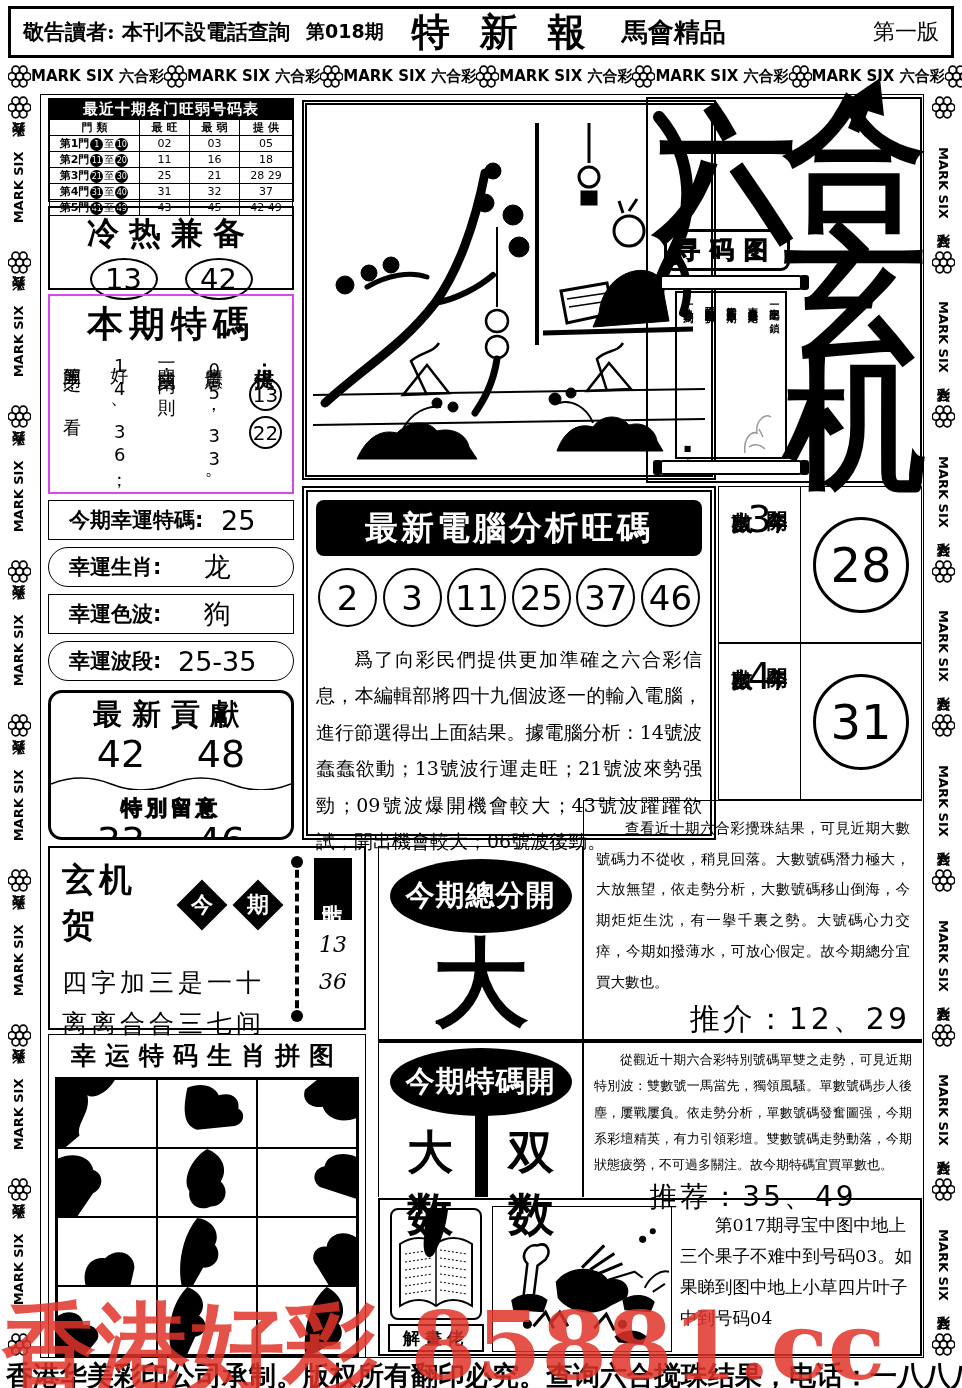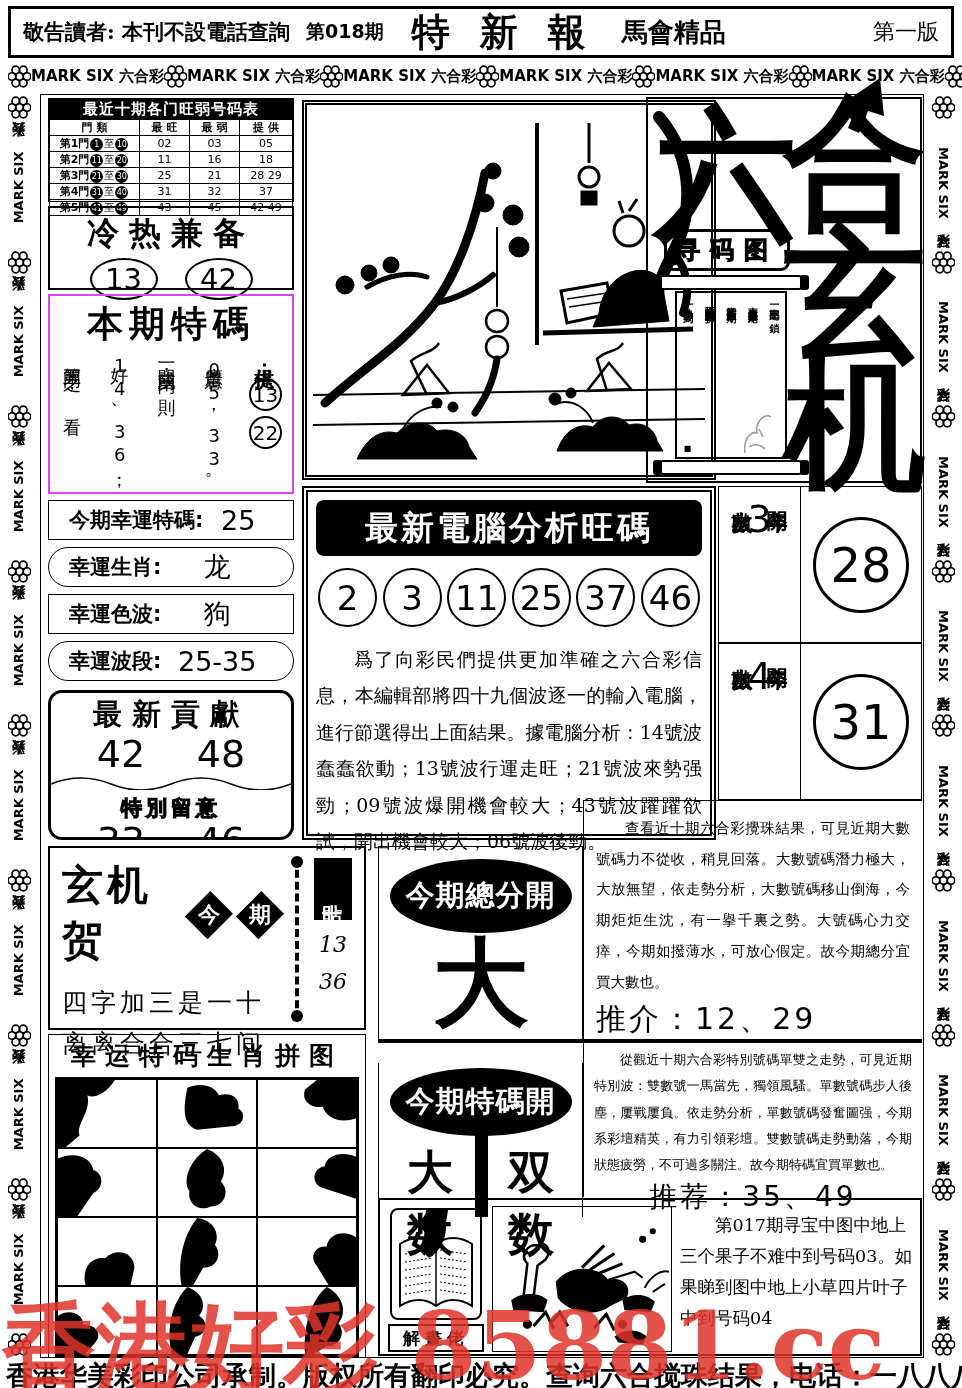--- a/index.html
+++ b/index.html
@@ -79,21 +79,21 @@
   #contrib-title { font-size:29px; font-weight:900; letter-spacing:10px; margin-top:2px; }
   .contrib-nums { display:flex; justify-content:space-around; font-size:38px; line-height:1.05; padding:0 20px; }
   #contrib-note { font-size:21px; font-weight:900; letter-spacing:4px;
     -webkit-text-stroke:1.1px #000; color:#fff; }
 
   
   #mystery-box { left:48px; top:846px; width:318px; height:184px; border:2px solid #000;
     display:flex; padding:10px 8px 8px 12px; }
   #mystery-main { flex:1; }
   #mystery-title-row { display:flex; align-items:center; gap:10px; }
-  #mystery-title { font-size:41px; font-weight:900; letter-spacing:4px; }
+  #mystery-title { font-size:33px; font-weight:900; letter-spacing:4px; }
   .diamond { width:36px; height:36px; background:#000; transform:rotate(45deg); margin:4px 8px 0 2px;
     display:flex; align-items:center; justify-content:center; }
   .diamond span { transform:rotate(-45deg); color:#fff; font-size:22px; font-weight:bold; }
   .verse { font-size:25px; letter-spacing:4px; line-height:1.55; margin-top:16px; white-space:nowrap; }
   #dash-col { width:26px; position:relative; display:flex; justify-content:center; }
   #dash-line { border-left:4px dashed #000; height:100%; }
   #dash-col:before,#dash-col:after { content:""; position:absolute; left:50%; transform:translateX(-50%);
     width:12px; height:12px; border-radius:50%; background:#000; }
   #dash-col:before { top:-2px; } #dash-col:after { bottom:-2px; }
   #tip-col { width:46px; display:flex; flex-direction:column; align-items:center; }
@@ -157,34 +157,34 @@
   .big-circle { width:96px; height:96px; border:3px solid #000; border-radius:50%;
     display:flex; align-items:center; justify-content:center; font-size:48px; }
 
   
   #roar-box { left:583px; top:800px; width:339px; height:240px; border-left:1.5px solid #000;
     border-top:1.5px solid #000; padding:6px 12px 0; }
   #roar-title { font-size:27px; font-weight:bold; letter-spacing:22px; text-align:center;
     font-family:"DejaVu Serif",serif; white-space:nowrap; }
   #roar-text { margin-top:6px; font-size:14.5px; line-height:2.12; text-align:justify;
     text-indent:2em; font-family:"DejaVu Serif",serif; }
-  #roar-reco { font-size:30px; text-align:left; letter-spacing:3px; margin-top:2px; }
+  #roar-reco { font-size:30px; text-align:right; letter-spacing:3px; margin-top:2px; }
 
   
   #total-open-box { left:378px; top:846px; width:205px; height:194px; border:1.5px solid #000; text-align:center; }
   .black-ellipse { margin:12px auto 0; width:182px; height:74px; background:#000; border-radius:50%;
     display:flex; align-items:center; justify-content:center; }
   .black-ellipse span { color:#fff; font-size:29px; font-weight:bold; letter-spacing:1px; white-space:nowrap; }
   #total-open-val { font-size:96px; line-height:1.05; font-weight:bold; font-family:"DejaVu Serif",serif; }
 
   #heavy-line { left:378px; top:1039px; width:544px; height:4px; background:#000; }
 
   
   #special-open-box { left:378px; top:1043px; width:205px; height:154px; border-left:1.5px solid #000;
-    border-right:1.5px solid #000; position:absolute; text-align:center;margin-top:20px; }
+    border-right:1.5px solid #000; position:absolute; text-align:center; }
   #special-open-box .black-ellipse { margin-top:5px; height:68px; }
   #stem { position:absolute; left:96px; top:70px; width:13px; height:84px; background:#000; }
   #ds-row { display:flex; justify-content:space-between; padding:6px 6px 0; }
   .ds { font-size:46px; font-weight:900; font-family:"DejaVu Serif",serif; width:90px; }
 
   #oddeven-box { left:583px; top:1043px; width:339px; height:154px; border-left:1.5px solid #000; padding:4px 10px 0; }
   #oddeven-text { font-size:13px; line-height:2.02; text-align:justify; text-indent:2em;
     font-family:"DejaVu Serif",serif; }
   #oddeven-reco { font-size:28px; text-align:center; letter-spacing:3px; }
 

